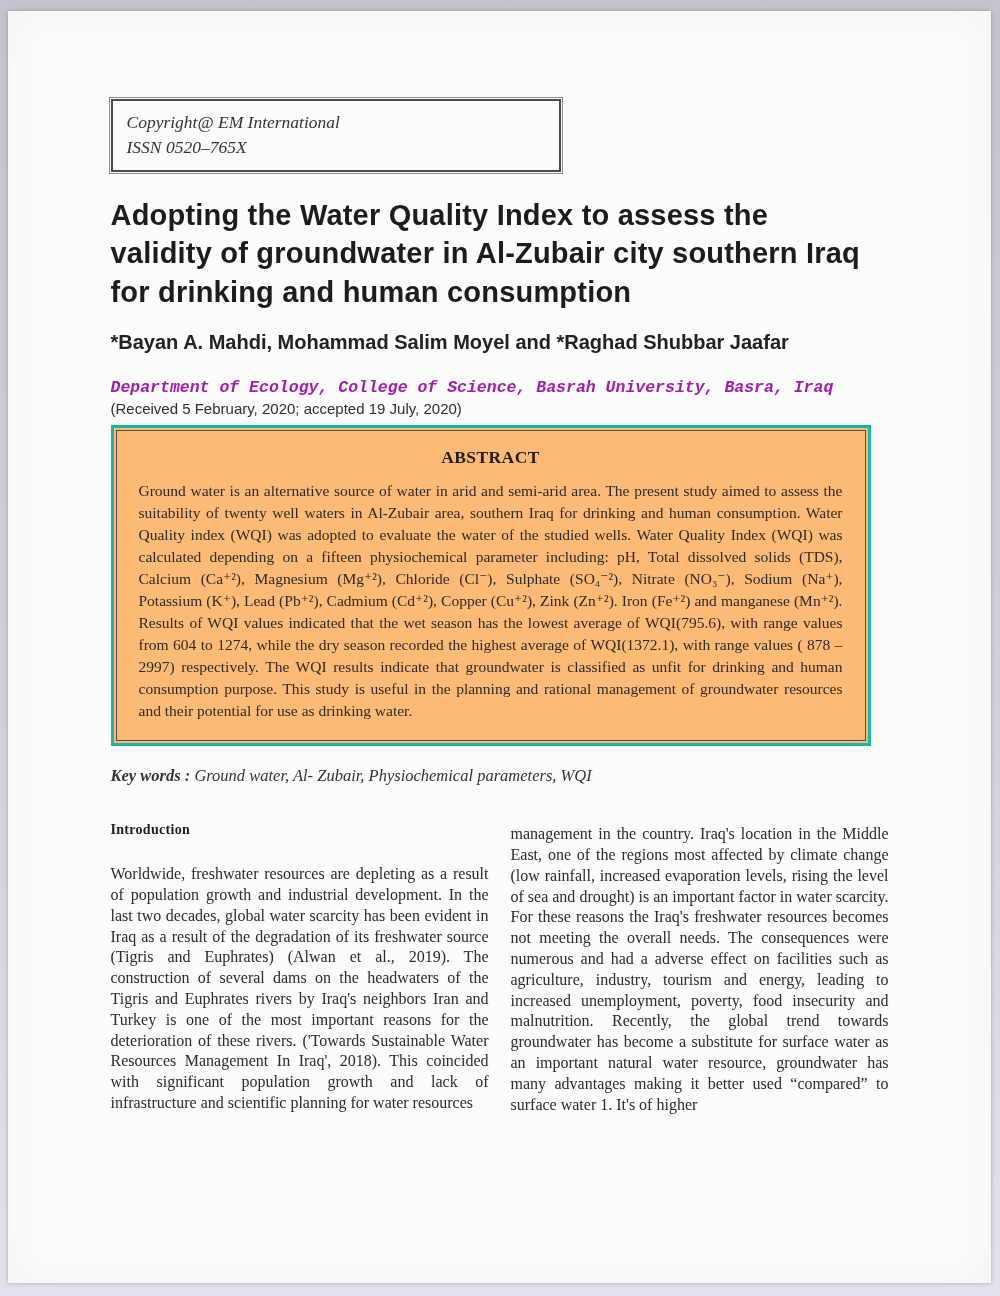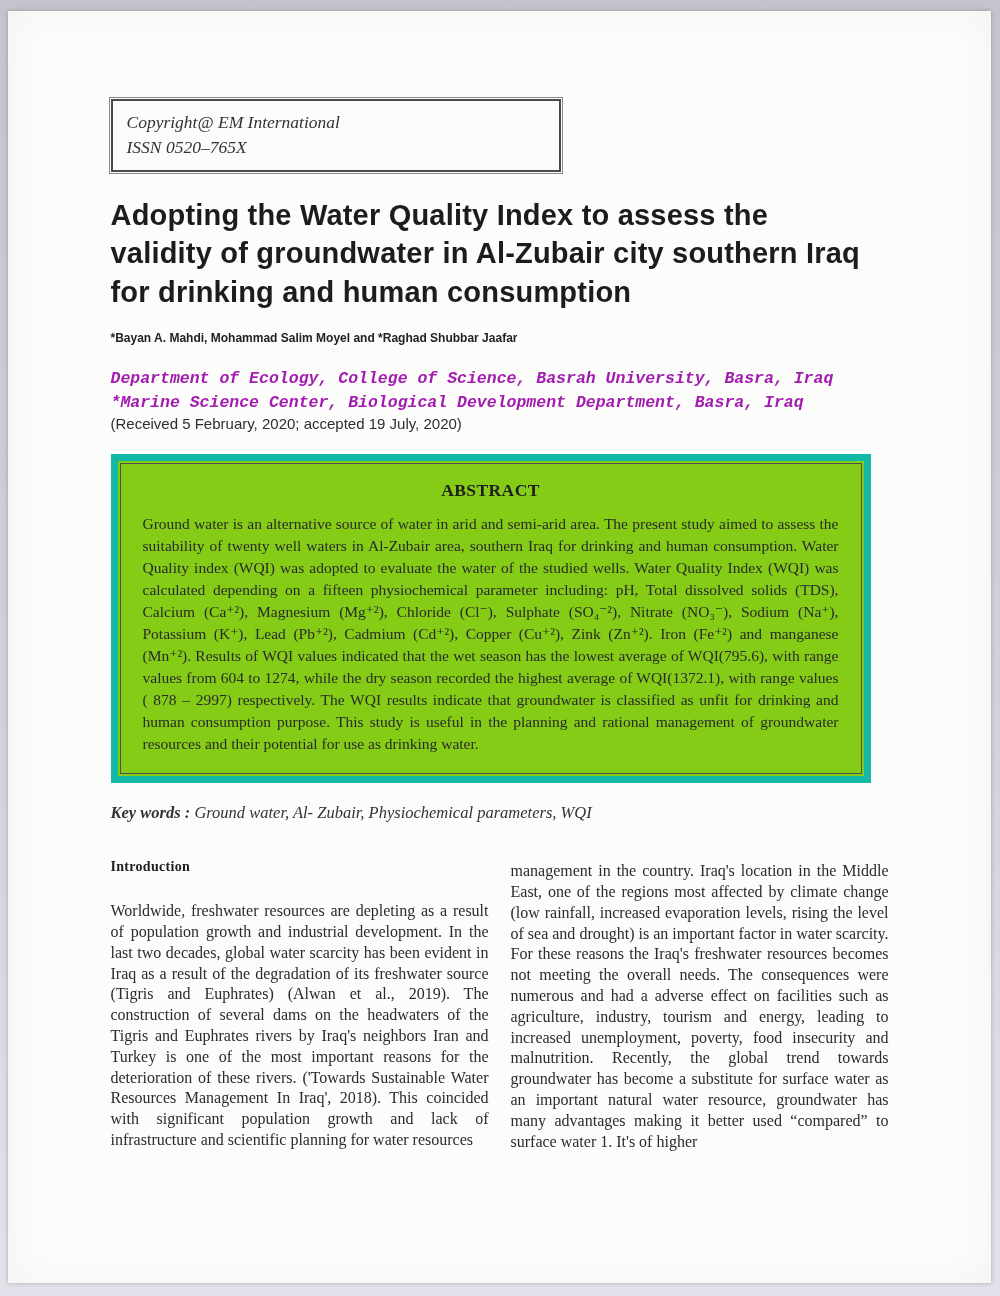--- a/index.html
+++ b/index.html
@@ -52,44 +52,44 @@
     font-size: 29px;
     line-height: 1.33;
     letter-spacing: 0.2px;
     color: #1c1c1c;
     width: 760px;
   }
   .authors {
     margin-top: 20px;
     font-family: "Liberation Sans", "DejaVu Sans", sans-serif;
     font-weight: bold;
-    font-size: 12px;
+    font-size: 20px;
     color: #222;
   }
   .affiliations {
     margin-top: 22px;
     font-family: Liberation Mono, monospace;
     font-weight: bold;
     font-style: italic;
     font-size: 16.5px;
     line-height: 1.45;
     color: #a21caf;
   }
   .received {
     font-family: "Liberation Sans", "DejaVu Sans", sans-serif;
     font-size: 15px;
     color: #2e2e2e;
   }
   
   .abstract-outer {
-    margin-top: 22px;
+    margin-top: 8px;
     width: 760px;
-    border: 7px solid #14b8a6;
+    border: 3px solid #14b8a6;
     padding: 2px;
-    background: #84cc16;
+    background: #fdba74;
   }
   .abstract-inner {
     border: 1px solid #4e4e4e;
     padding: 12px 22px 18px;
   }
   .abstract-heading {
     text-align: center;
     font-weight: bold;
     font-size: 17.5px;
     letter-spacing: 0.4px;
@@ -144,21 +144,20 @@
         <div>Copyright@ EM International</div>
         <div>ISSN 0520–765X</div>
       </div>
 
       <h1 class="title">Adopting the Water Quality Index to assess the validity of groundwater in Al-Zubair city southern Iraq for drinking and human consumption</h1>
 
       <div class="authors">*Bayan A. Mahdi, Mohammad Salim Moyel and *Raghad Shubbar Jaafar</div>
 
       <div class="affiliations">
         <div>Department of Ecology, College of Science, Basrah University, Basra, Iraq</div>
-        <div>*Marine Science Center, Biological Development Department, Basra, Iraq</div>
       </div>
 
       <div class="received">(Received 5 February, 2020; accepted 19 July, 2020)</div>
 
       <div class="abstract-outer">
         <div class="abstract-inner">
           <div class="abstract-heading">ABSTRACT</div>
           <div class="abstract-text">Ground water is an alternative source of water in arid and semi-arid area. The present study aimed to assess the suitability of twenty well waters in Al-Zubair area, southern Iraq for drinking and human consumption. Water Quality index (WQI) was adopted to evaluate the water of the studied wells. Water Quality Index (WQI) was calculated depending on a fifteen physiochemical parameter including: pH, Total dissolved solids (TDS), Calcium (Ca⁺²), Magnesium (Mg⁺²), Chloride (Cl⁻), Sulphate (SO₄⁻²), Nitrate (NO₃⁻), Sodium (Na⁺), Potassium (K⁺), Lead (Pb⁺²), Cadmium (Cd⁺²), Copper (Cu⁺²), Zink (Zn⁺²). Iron (Fe⁺²) and manganese (Mn⁺²). Results of WQI values indicated that the wet season has the lowest average of WQI(795.6), with range values from 604 to 1274, while the dry season recorded the highest average of WQI(1372.1), with range values ( 878 – 2997) respectively. The WQI results indicate that groundwater is classified as unfit for drinking and human consumption purpose. This study is useful in the planning and rational management of groundwater resources and their potential for use as drinking water.</div>
         </div>
       </div>

